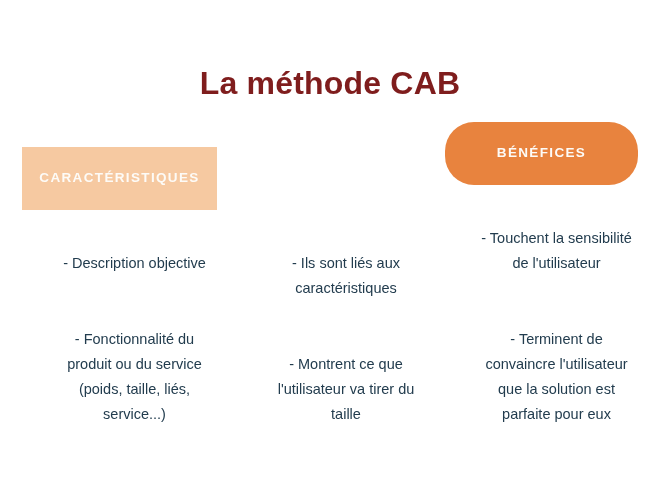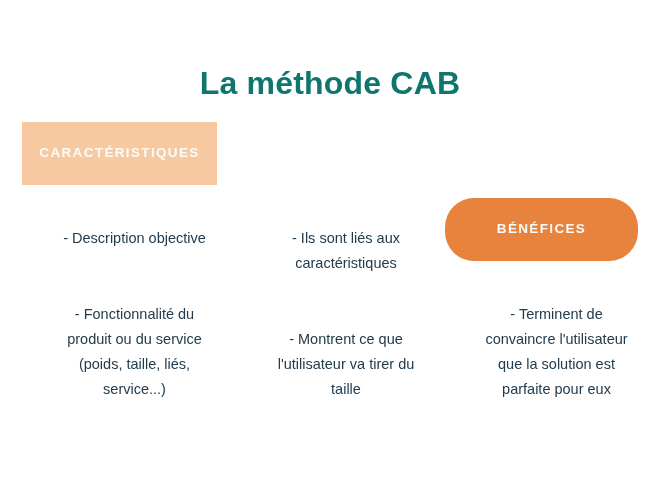--- a/index.html
+++ b/index.html
@@ -22,21 +22,21 @@
   }
   .page-title {
     position: absolute;
     left: 0;
     top: 44px;
     width: 660px;
     text-align: center;
     font-size: 32px;
     font-weight: 700;
     letter-spacing: 0.2px;
-    color: #0f766e;
+    color: #7f1d1d;
     line-height: 1.15;
   }
   .columns {
     position: absolute;
     left: 22px;
     top: 122px;
     width: 616px;
     display: flex;
     flex-direction: row;
     justify-content: space-between;
@@ -110,18 +110,19 @@
         <p class="bullet">- Ils sont liés aux caractéristiques</p>
         <p class="bullet">- Montrent ce que l'utilisateur va tirer du taille</p>
       </div>
     </div>
 
     <div class="column col-3">
       <div class="col-header tone-orange">
         <span class="col-header-label">BÉNÉFICES</span>
       </div>
       <div class="col-body">
+        <p class="bullet">- Touchent la sensibilité de l'utilisateur</p>
         <p class="bullet">- Terminent de convaincre l'utilisateur que la solution est parfaite pour eux</p>
       </div>
     </div>
 
   </div>
 </div>
 
 </body></html>

